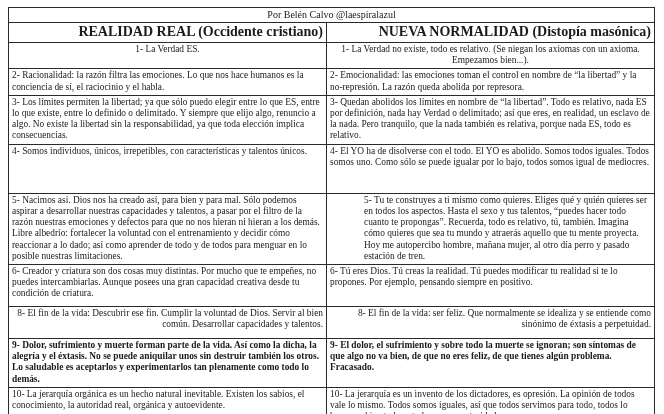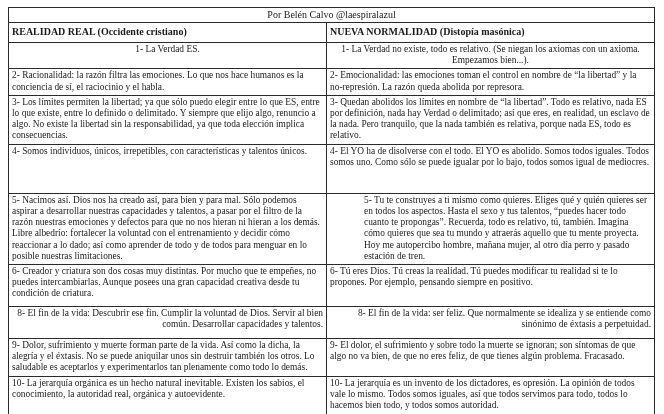--- a/index.html
+++ b/index.html
@@ -21,38 +21,38 @@
     overflow: hidden;
   }
   .author-row td {
     text-align: center;
     font-size: 10px;
     line-height: 11px;
     height: 10px;
     padding: 1px 3px;
   }
   .header-row th {
-    font-size: 10px;
+    font-size: 14px;
     line-height: 15px;
     font-weight: bold;
-    text-align: left;
+    text-align: right;
     height: 16px;
     padding: 2px 3px;
   }
   col.c1 { width: 318px; }
   col.c2 { width: 328px; }
   tr.r1 td { height: 19px; text-align: center; }
   tr.r2 td { height: 22px; }
   tr.r3 td { height: 45px; }
   tr.r4 td { height: 45px; }
   tr.r5 td { height: 58px; }
   tr.r6 td { height: 38px; }
   tr.r7 td { height: 23px; }
   tr.r8 td { height: 28px; text-align: right; }
-  tr.r9 td { height: 28px; }
+  tr.r9 td { height: 28px; font-weight: bold; }
   tr.r10 td { height: 45px; }
 </style>
 </head>
 <body>
 
 <div class="wrap">
   <table class="cmp">
     <colgroup>
         <col class="c1">
         <col class="c2">

